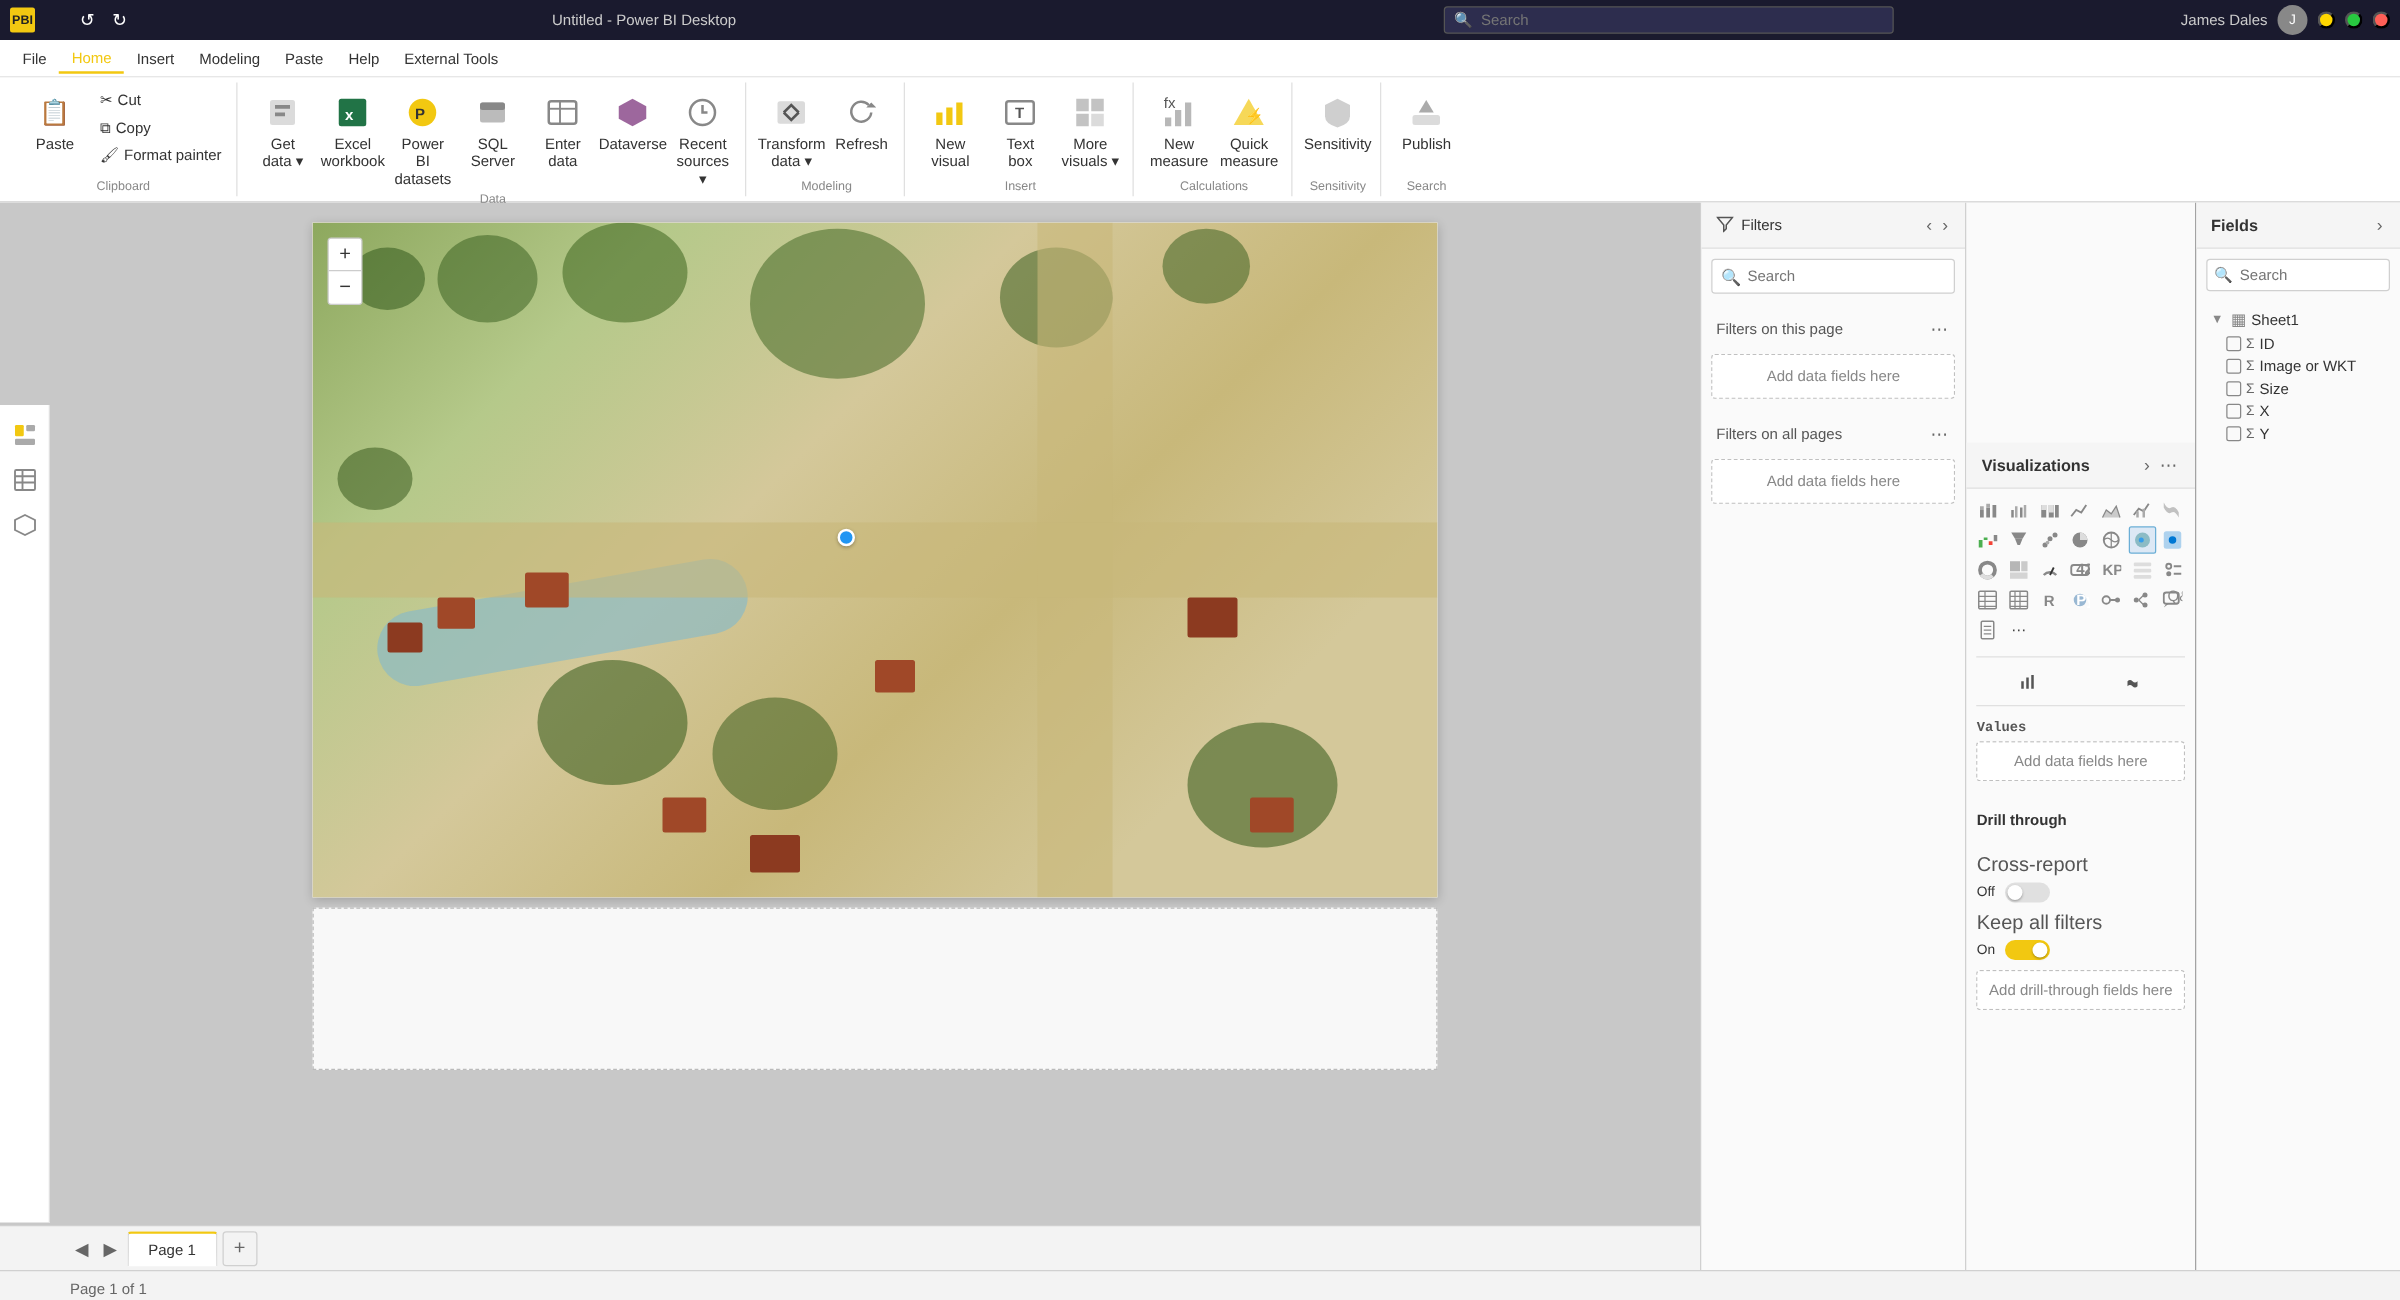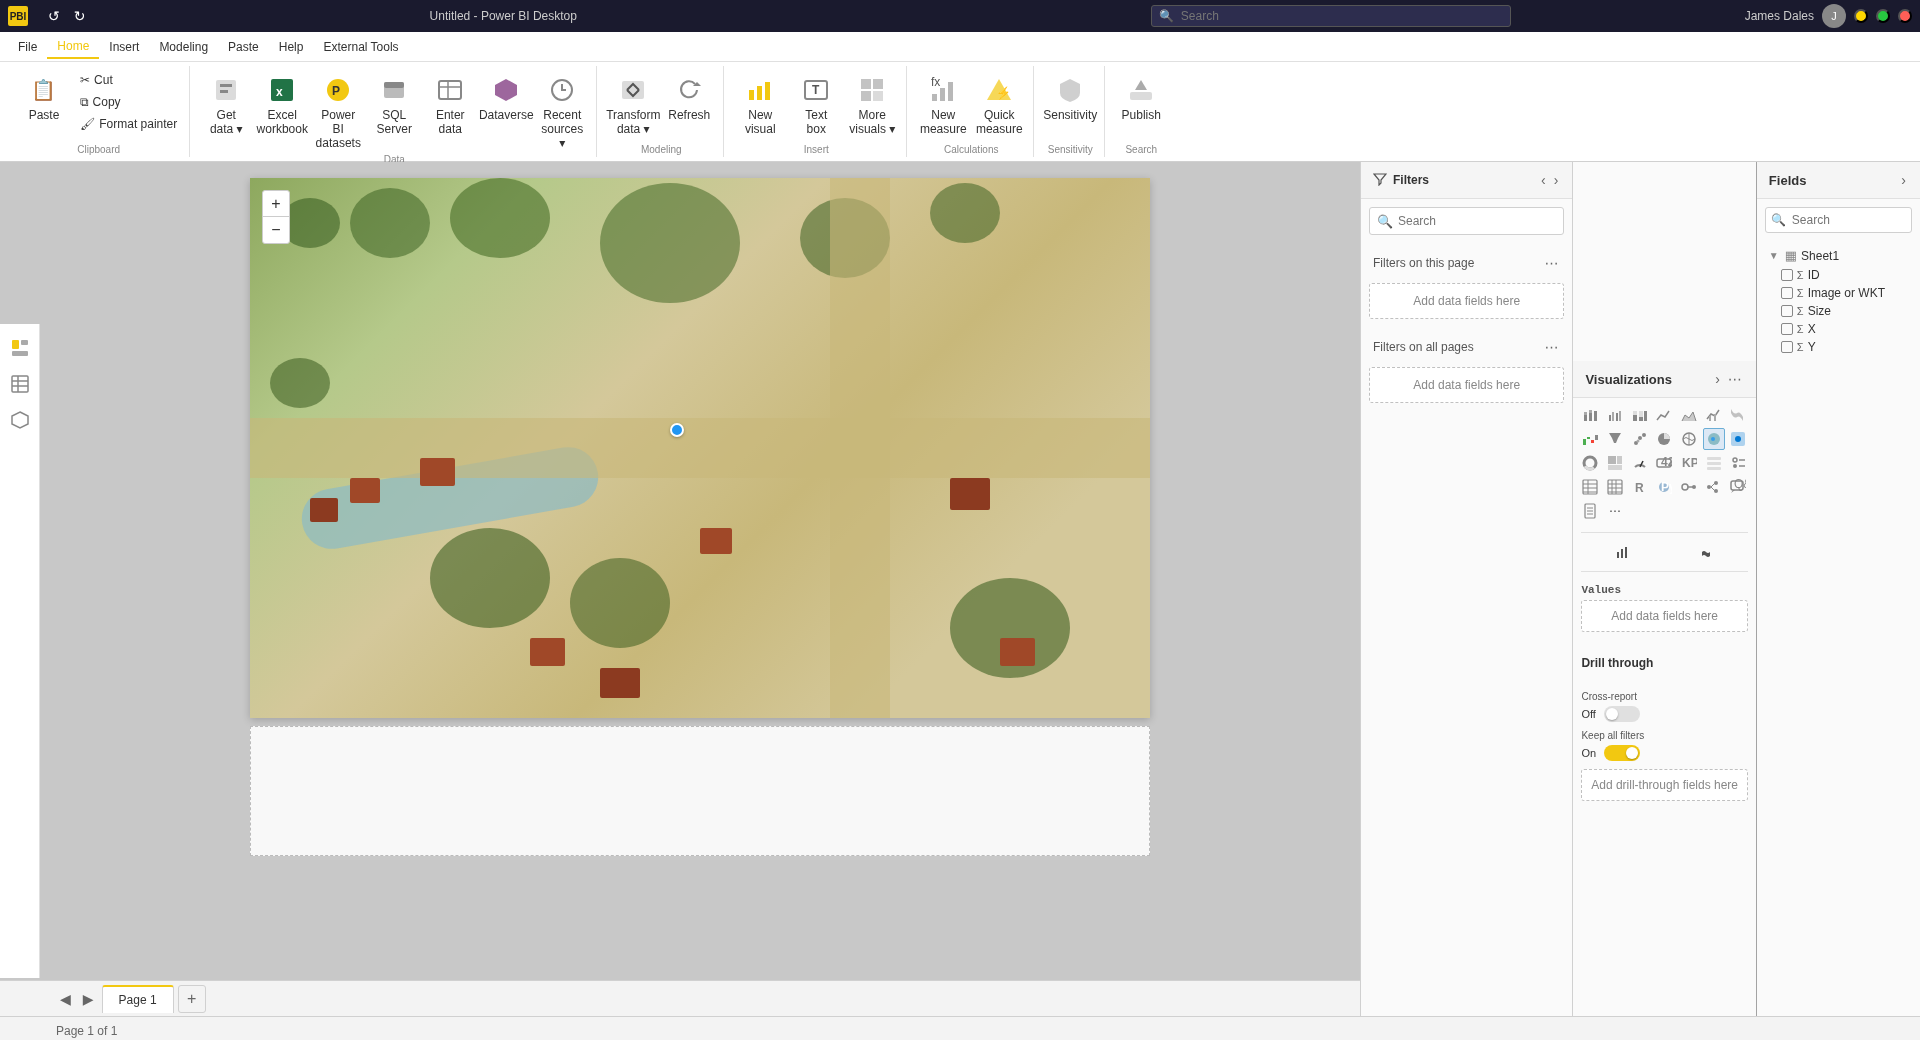--- a/index.html
+++ b/index.html
@@ -9,21 +9,21 @@
     .title-bar {
       height: 32px;
       background: #1a1a2e;
       display: flex;
       align-items: center;
       justify-content: space-between;
       padding: 0 8px;
       color: #fff;
       flex-shrink: 0;
     }
-    .title-bar-left { display: flex; align-items: center; gap: 8px; justify-content: flex-end; }
+    .title-bar-left { display: flex; align-items: center; gap: 24px; justify-content: flex-end; }
     .title-bar-center { flex: 1; display: flex; justify-content: center; }
     .title-bar-search {
       background: #2d2d4e;
       border: 1px solid #555;
       border-radius: 3px;
       color: #ccc;
       width: 360px;
       height: 22px;
       display: flex;
       align-items: center;
@@ -259,21 +259,21 @@
     .panel-header {
       display: flex;
       align-items: center;
       justify-content: space-between;
       padding: 8px 12px;
       border-bottom: 1px solid #e0e0e0;
       background: #f5f5f5;
     }
     .panel-title {
       font-size: 13px;
-      font-weight: 700;
+      font-weight: 400;
       color: #333;
       display: flex;
       align-items: center;
       gap: 6px;
     }
     .panel-header-actions { display: flex; gap: 4px; }
     .panel-action-btn { background: none; border: none; cursor: pointer; color: #666; font-size: 14px; padding: 2px; border-radius: 2px; }
 
     .filter-search {
       margin: 8px;
@@ -356,21 +356,21 @@
       text-align: center;
       color: #888;
       font-size: 11px;
       background: #fff;
       cursor: pointer;
       margin-bottom: 8px;
     }
     .drill-through-section { padding: 8px; }
     .drill-label { font-size: 12px; color: #333; font-weight: 600; margin-bottom: 21px; }
     .drill-sub-section { margin-bottom: 8px; }
-    .drill-sub-label { font-size: 10px; color: #555; margin-bottom: 4px; }
+    .drill-sub-label { font-size: 16px; color: #555; margin-bottom: 4px; }
     .toggle-row {
       display: flex;
       align-items: center;
       gap: 8px;
       margin-bottom: 6px;
     }
     .toggle-label { font-size: 11px; color: #333; }
     .toggle-switch {
       width: 36px; height: 16px;
       border-radius: 8px;

